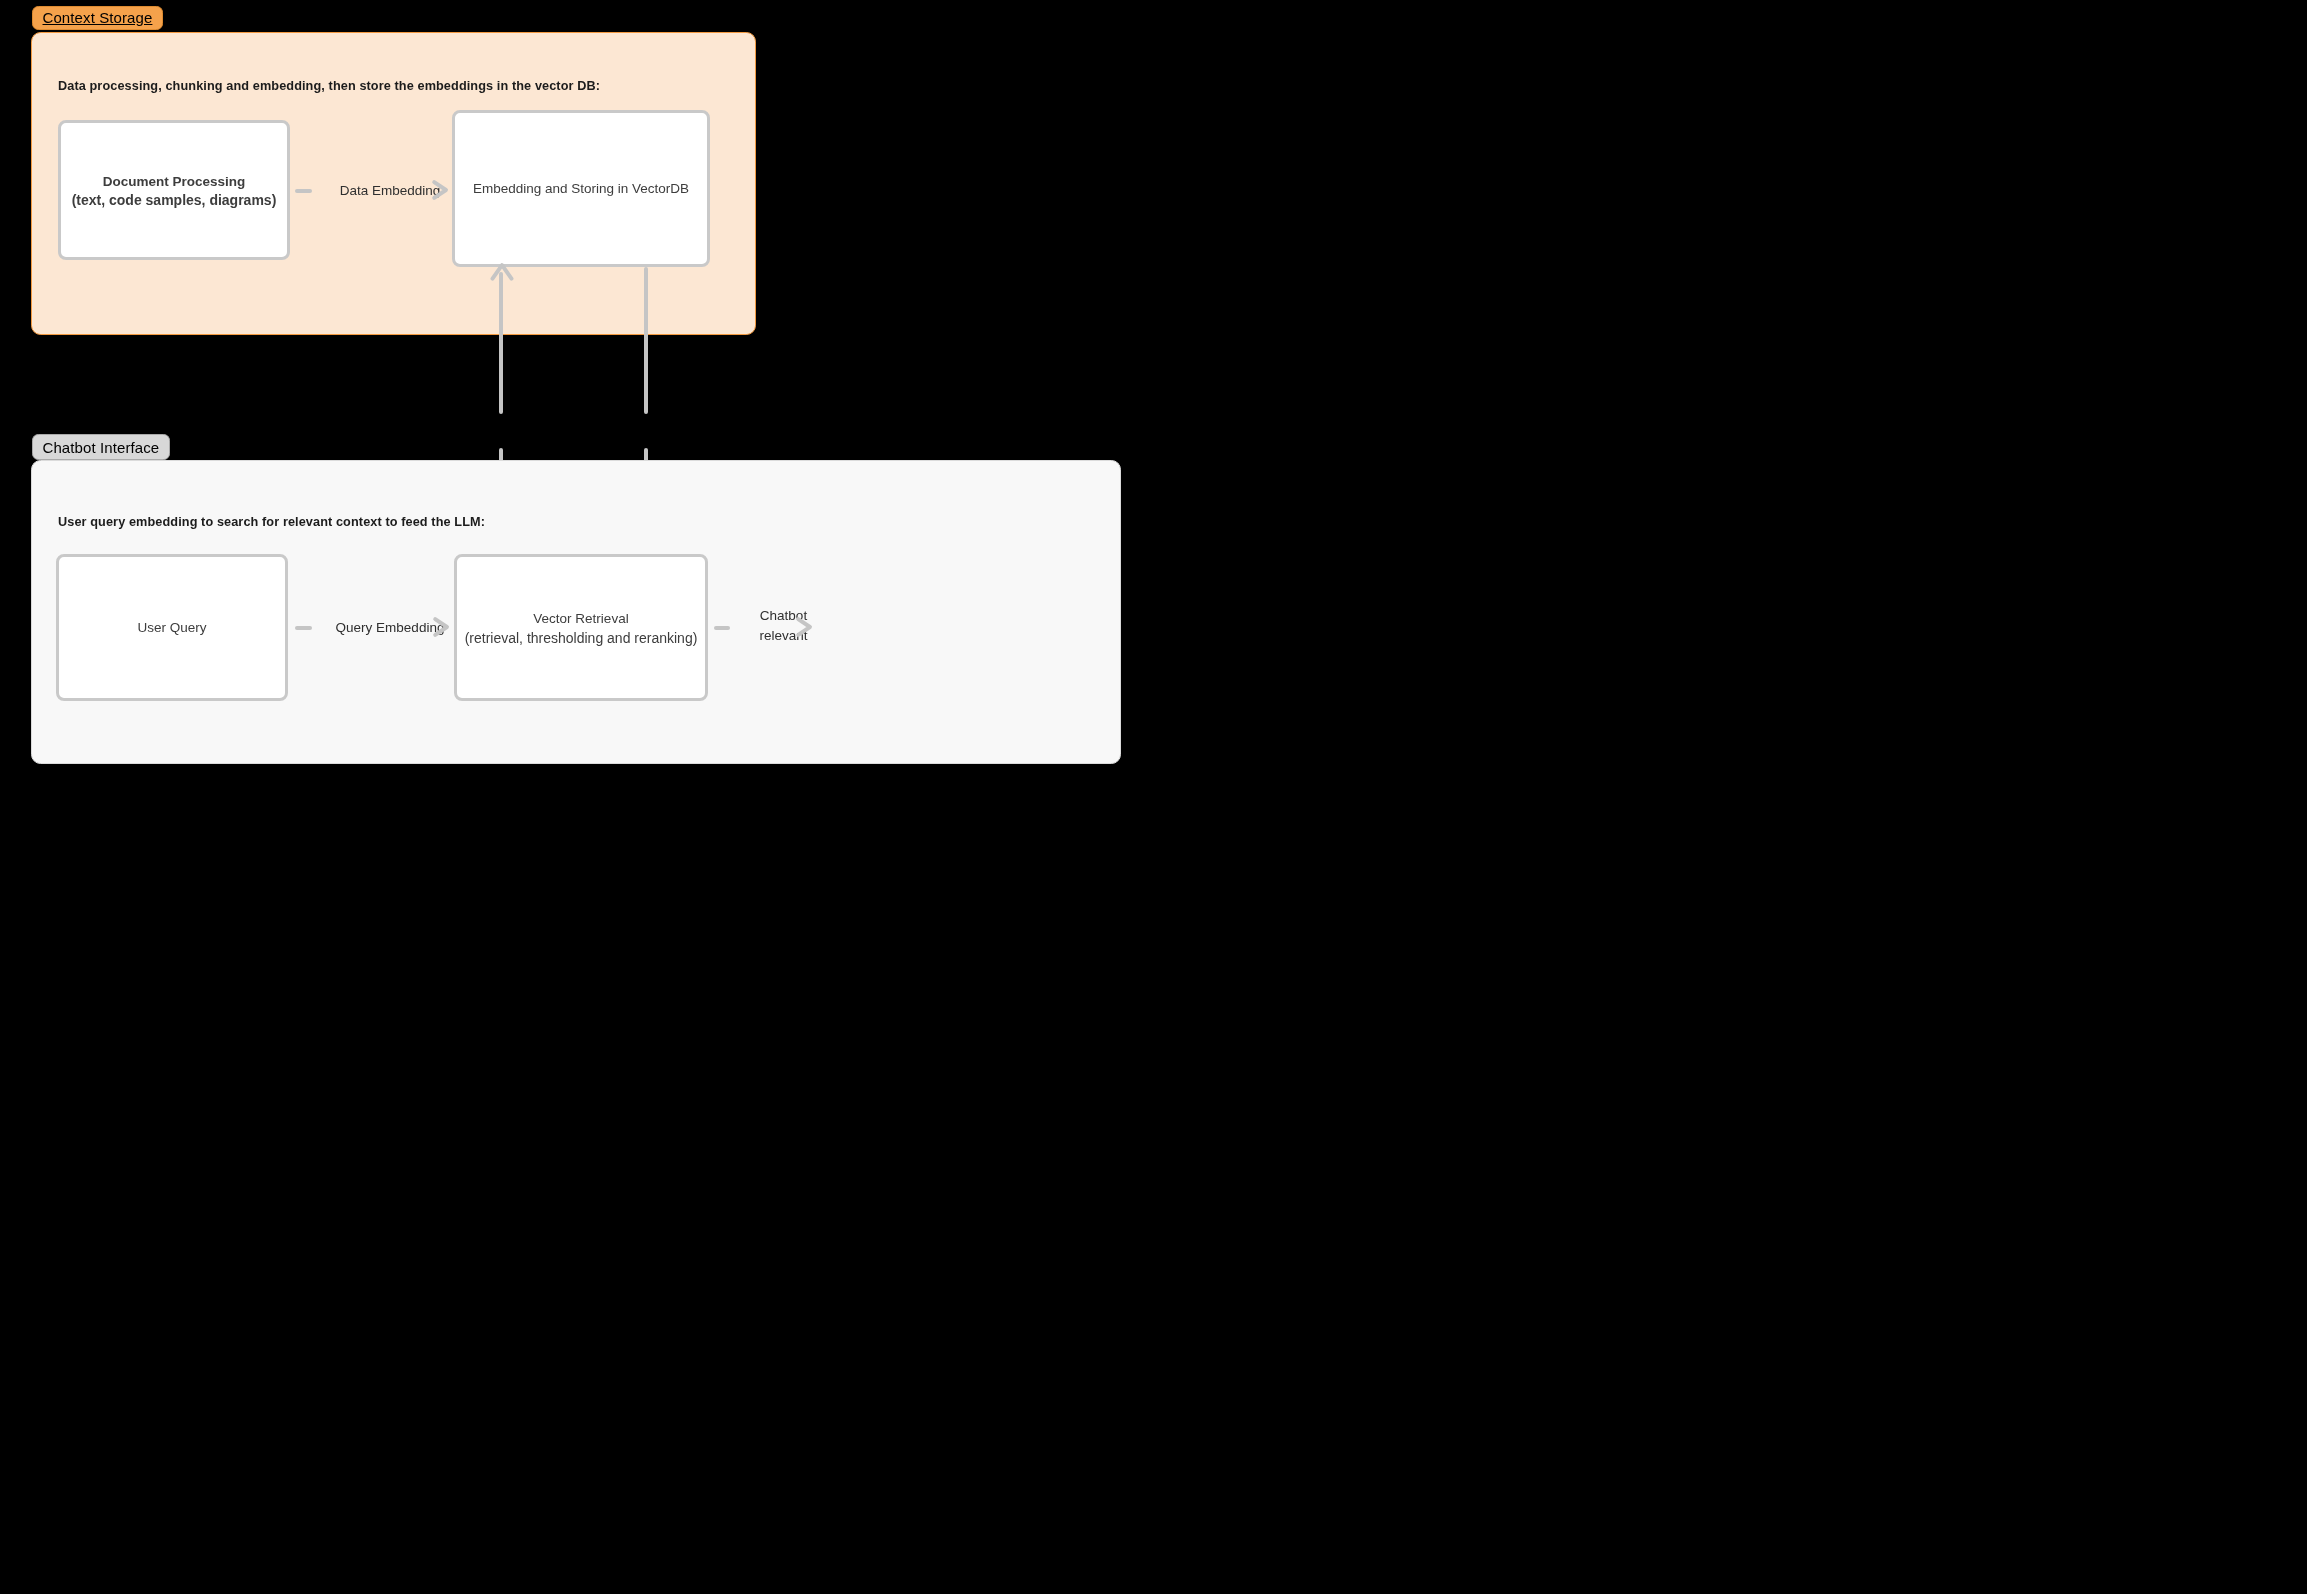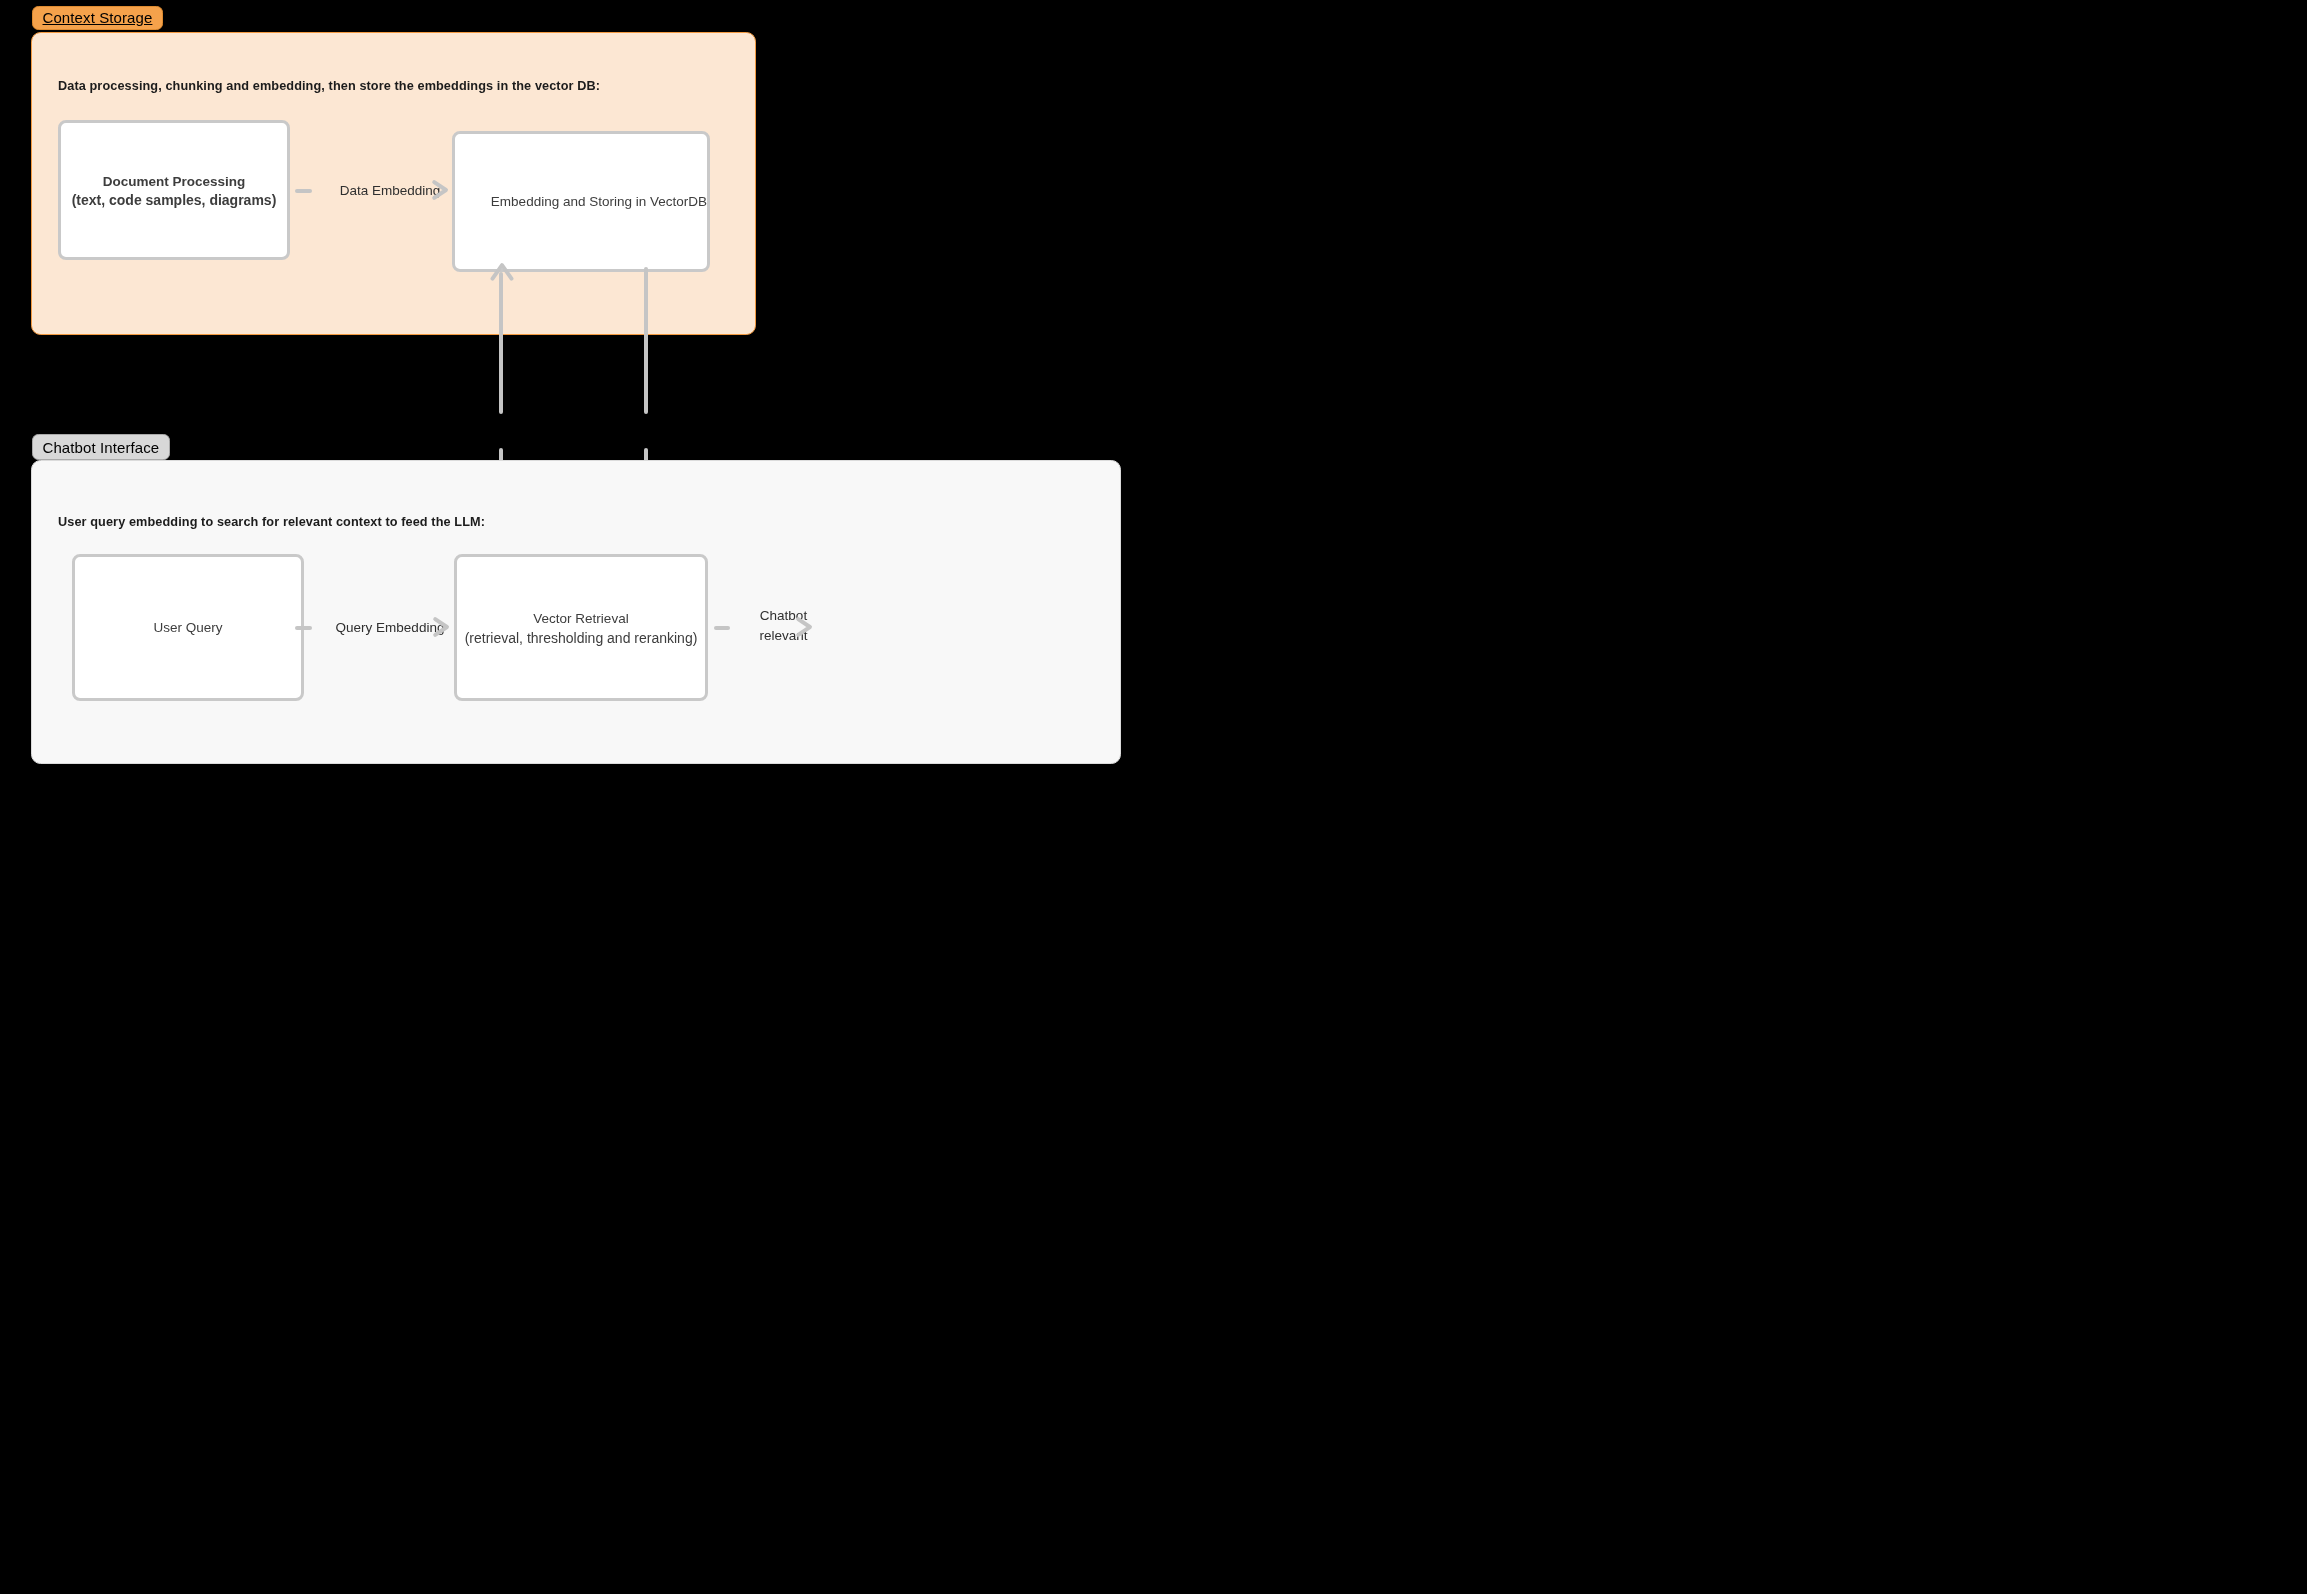--- a/index.html
+++ b/index.html
@@ -70,21 +70,21 @@
 
   <section class="panel peach" style="left:31px;top:32px;width:725px;height:303px;"></section>
 
   <div class="heading" style="left:58px;top:79px;">Data processing, chunking and embedding, then store the embeddings in the vector DB:</div>
 
   <div class="node" style="left:58px;top:120px;width:232px;height:140px;font-weight:bold;">
     <div class="node-title">Document Processing</div>
     <div class="node-sub">(text, code samples, diagrams)</div>
   </div>
 
-  <div class="node" style="left:452px;top:131px;width:258px;height:141px;align-items:flex-end;">
+  <div class="node" style="left:452px;top:110px;width:258px;height:157px;">
     <div class="node-title">Embedding and Storing in VectorDB</div>
   </div>
 
   <div class="dash" style="left:295px;top:189px;width:16.6px;"></div>
   <div class="conn-label" style="left:314px;top:181px;width:116px;">Data Embedding</div>
   <div class="chev" style="left:431px;top:179px;">
     <svg width="19" height="22" viewBox="0 0 24 28">
         <polyline points="4,4 19,14 4,24"></polyline>
       </svg>
   </div>
@@ -104,21 +104,21 @@
         <polyline points="3,3 15,20 27,3"></polyline>
       </svg>
   </div>
 
   <div class="badge gray" style="left:32px;top:434px;height:26px;">Chatbot Interface</div>
 
   <section class="panel gray" style="left:31px;top:460px;width:1090px;height:304px;"></section>
 
   <div class="heading" style="left:58px;top:515px;">User query embedding to search for relevant context to feed the LLM:</div>
 
-  <div class="node" style="left:72px;top:554px;width:232px;height:147px;">
+  <div class="node" style="left:56px;top:554px;width:232px;height:147px;">
     <div class="node-title">User Query</div>
   </div>
 
   <div class="node" style="left:454px;top:554px;width:254px;height:147px;">
     <div class="node-title">Vector Retrieval</div>
     <div class="node-sub">(retrieval, thresholding and reranking)</div>
   </div>
 
 
   <div class="dash" style="left:295px;top:626px;width:16.6px;"></div>

